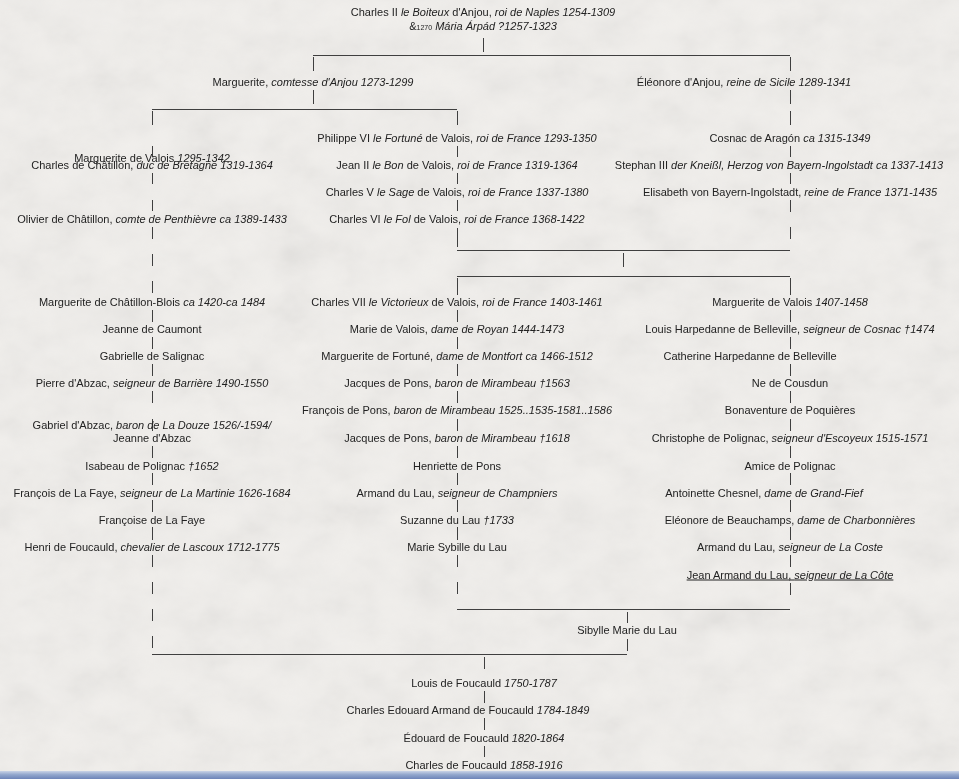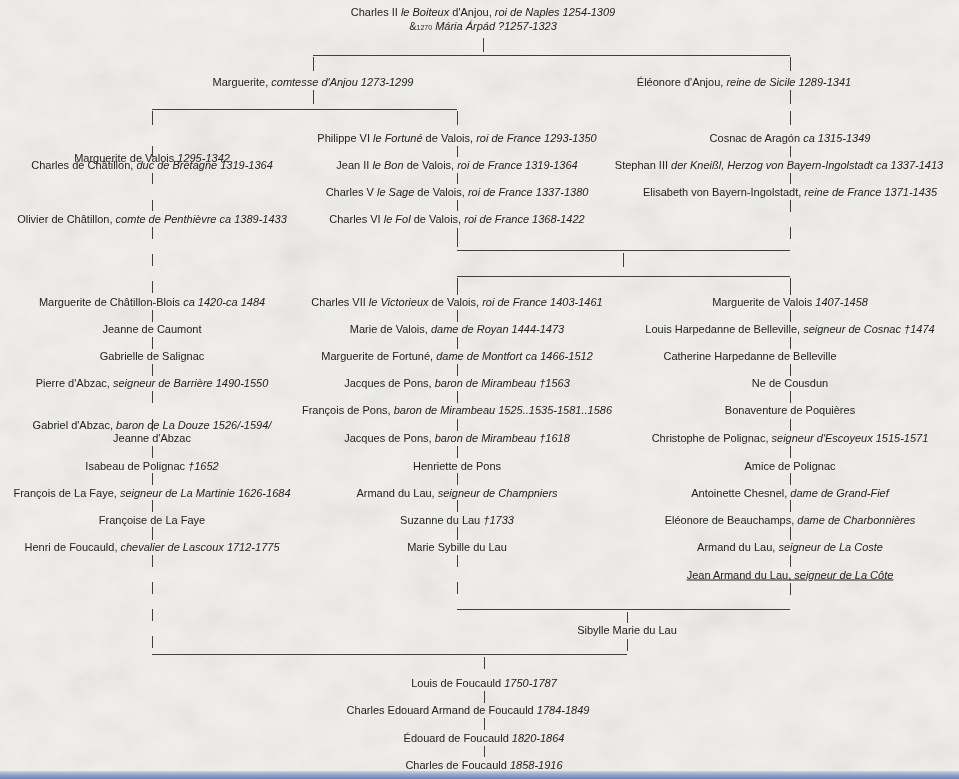--- a/index.html
+++ b/index.html
@@ -146,21 +146,21 @@
       <div class="person" style="left: 457px; top: 493px;"><span>Armand du Lau, </span><span class="it">seigneur de Champniers</span></div>
       <div class="person" style="left: 457px; top: 520px;"><span>Suzanne du Lau </span><span class="it">†1733</span></div>
       <div class="person" style="left: 457px; top: 547px;"><span>Marie Sybille du Lau</span></div>
       <div class="person" style="left: 790px; top: 302px;"><span>Marguerite de Valois </span><span class="it">1407-1458</span></div>
       <div class="person" style="left: 790px; top: 329px;"><span>Louis Harpedanne de Belleville, </span><span class="it">seigneur de Cosnac †1474</span></div>
       <div class="person" style="left: 750px; top: 356px;"><span>Catherine Harpedanne de Belleville</span></div>
       <div class="person" style="left: 790px; top: 383px;"><span>Ne de Cousdun</span></div>
       <div class="person" style="left: 790px; top: 410px;"><span>Bonaventure de Poquières</span></div>
       <div class="person" style="left: 790px; top: 438px;"><span>Christophe de Polignac, </span><span class="it">seigneur d'Escoyeux 1515-1571</span></div>
       <div class="person" style="left: 790px; top: 466px;"><span>Amice de Polignac</span></div>
-      <div class="person" style="left: 790px; top: 493px;"><span>Antoinette Chesnel, </span><span class="it">dame de Grand-Fief</span></div>
+      <div class="person" style="left: 764px; top: 493px;"><span>Antoinette Chesnel, </span><span class="it">dame de Grand-Fief</span></div>
       <div class="person" style="left: 790px; top: 520px;"><span>Eléonore de Beauchamps, </span><span class="it">dame de Charbonnières</span></div>
       <div class="person" style="left: 790px; top: 547px;"><span>Armand du Lau, </span><span class="it">seigneur de La Coste</span></div>
       <div class="person" style="left: 790px; top: 575px; text-decoration: underline;"><span>Jean Armand du Lau, </span><span class="it">seigneur de La Côte</span></div>
       <div class="person" style="left: 627px; top: 630px;"><span>Sibylle Marie du Lau</span></div>
       <div class="person" style="left: 484px; top: 683px;"><span>Louis de Foucauld </span><span class="it">1750-1787</span></div>
       <div class="person" style="left: 468px; top: 710px;"><span>Charles Edouard Armand de Foucauld </span><span class="it">1784-1849</span></div>
       <div class="person" style="left: 484px; top: 738px;"><span>Édouard de Foucauld </span><span class="it">1820-1864</span></div>
       <div class="person" style="left: 484px; top: 765px;"><span>Charles de Foucauld </span><span class="it">1858-1916</span></div>
     </div>
 

